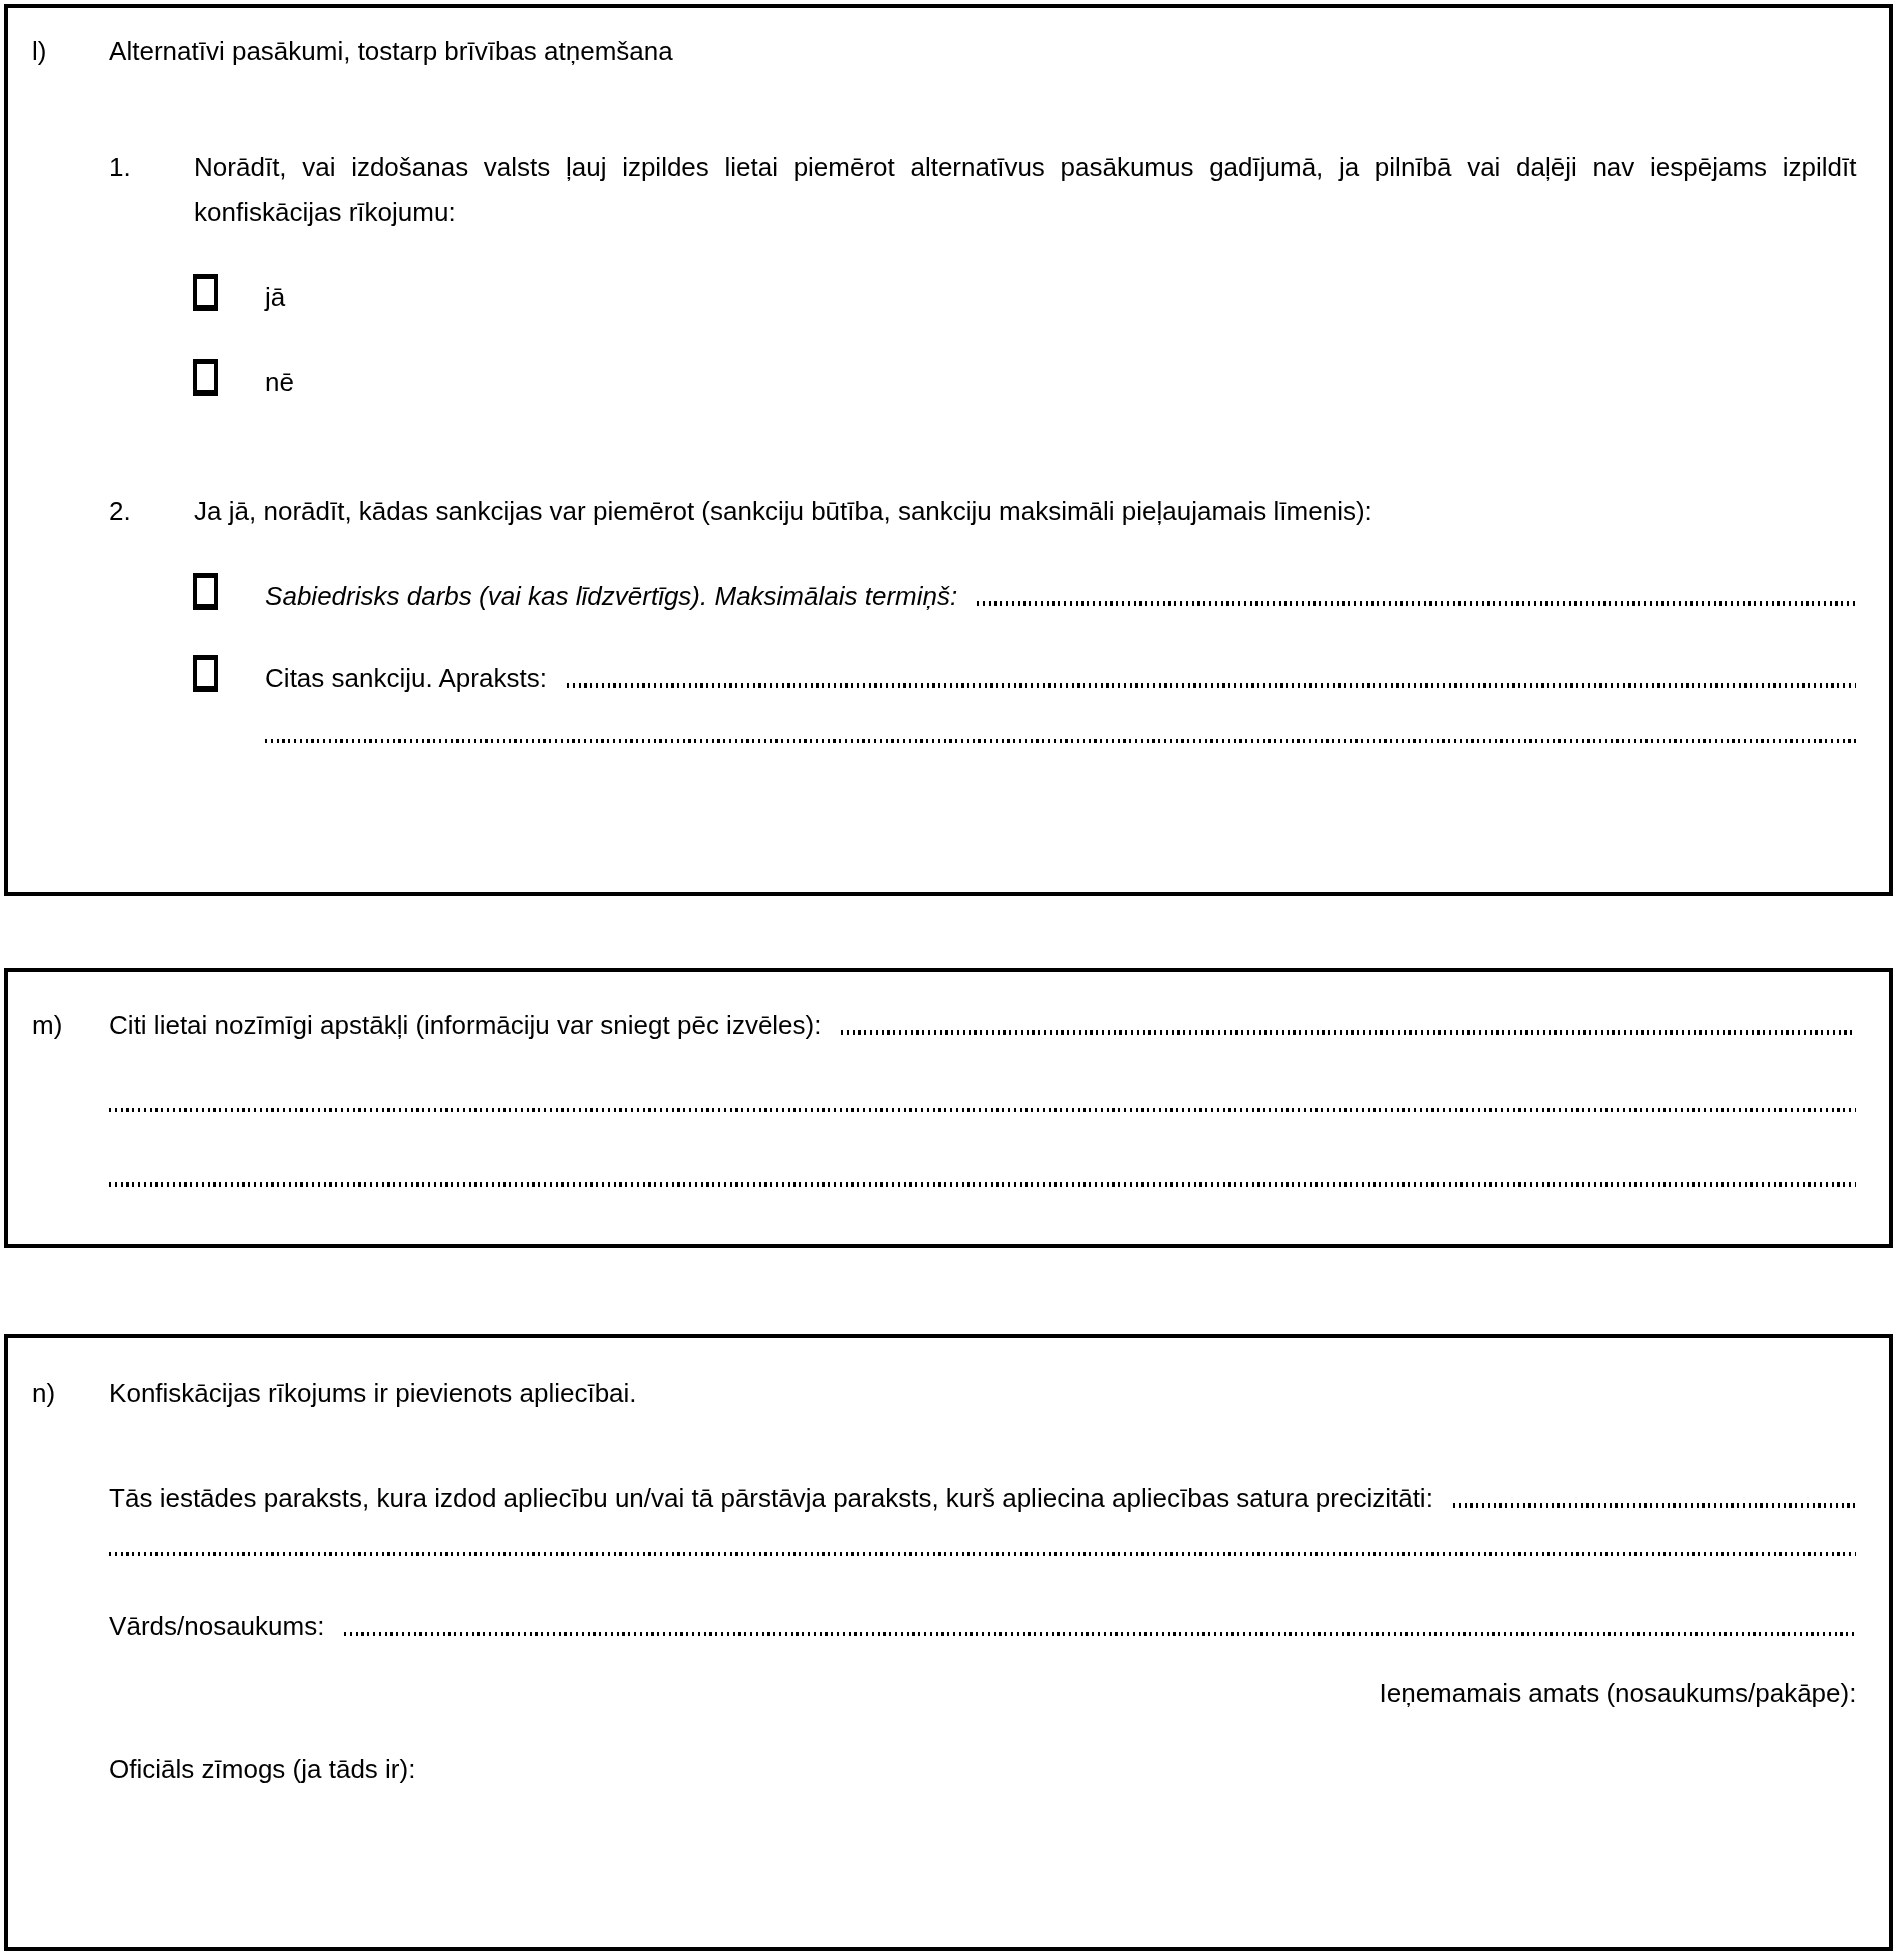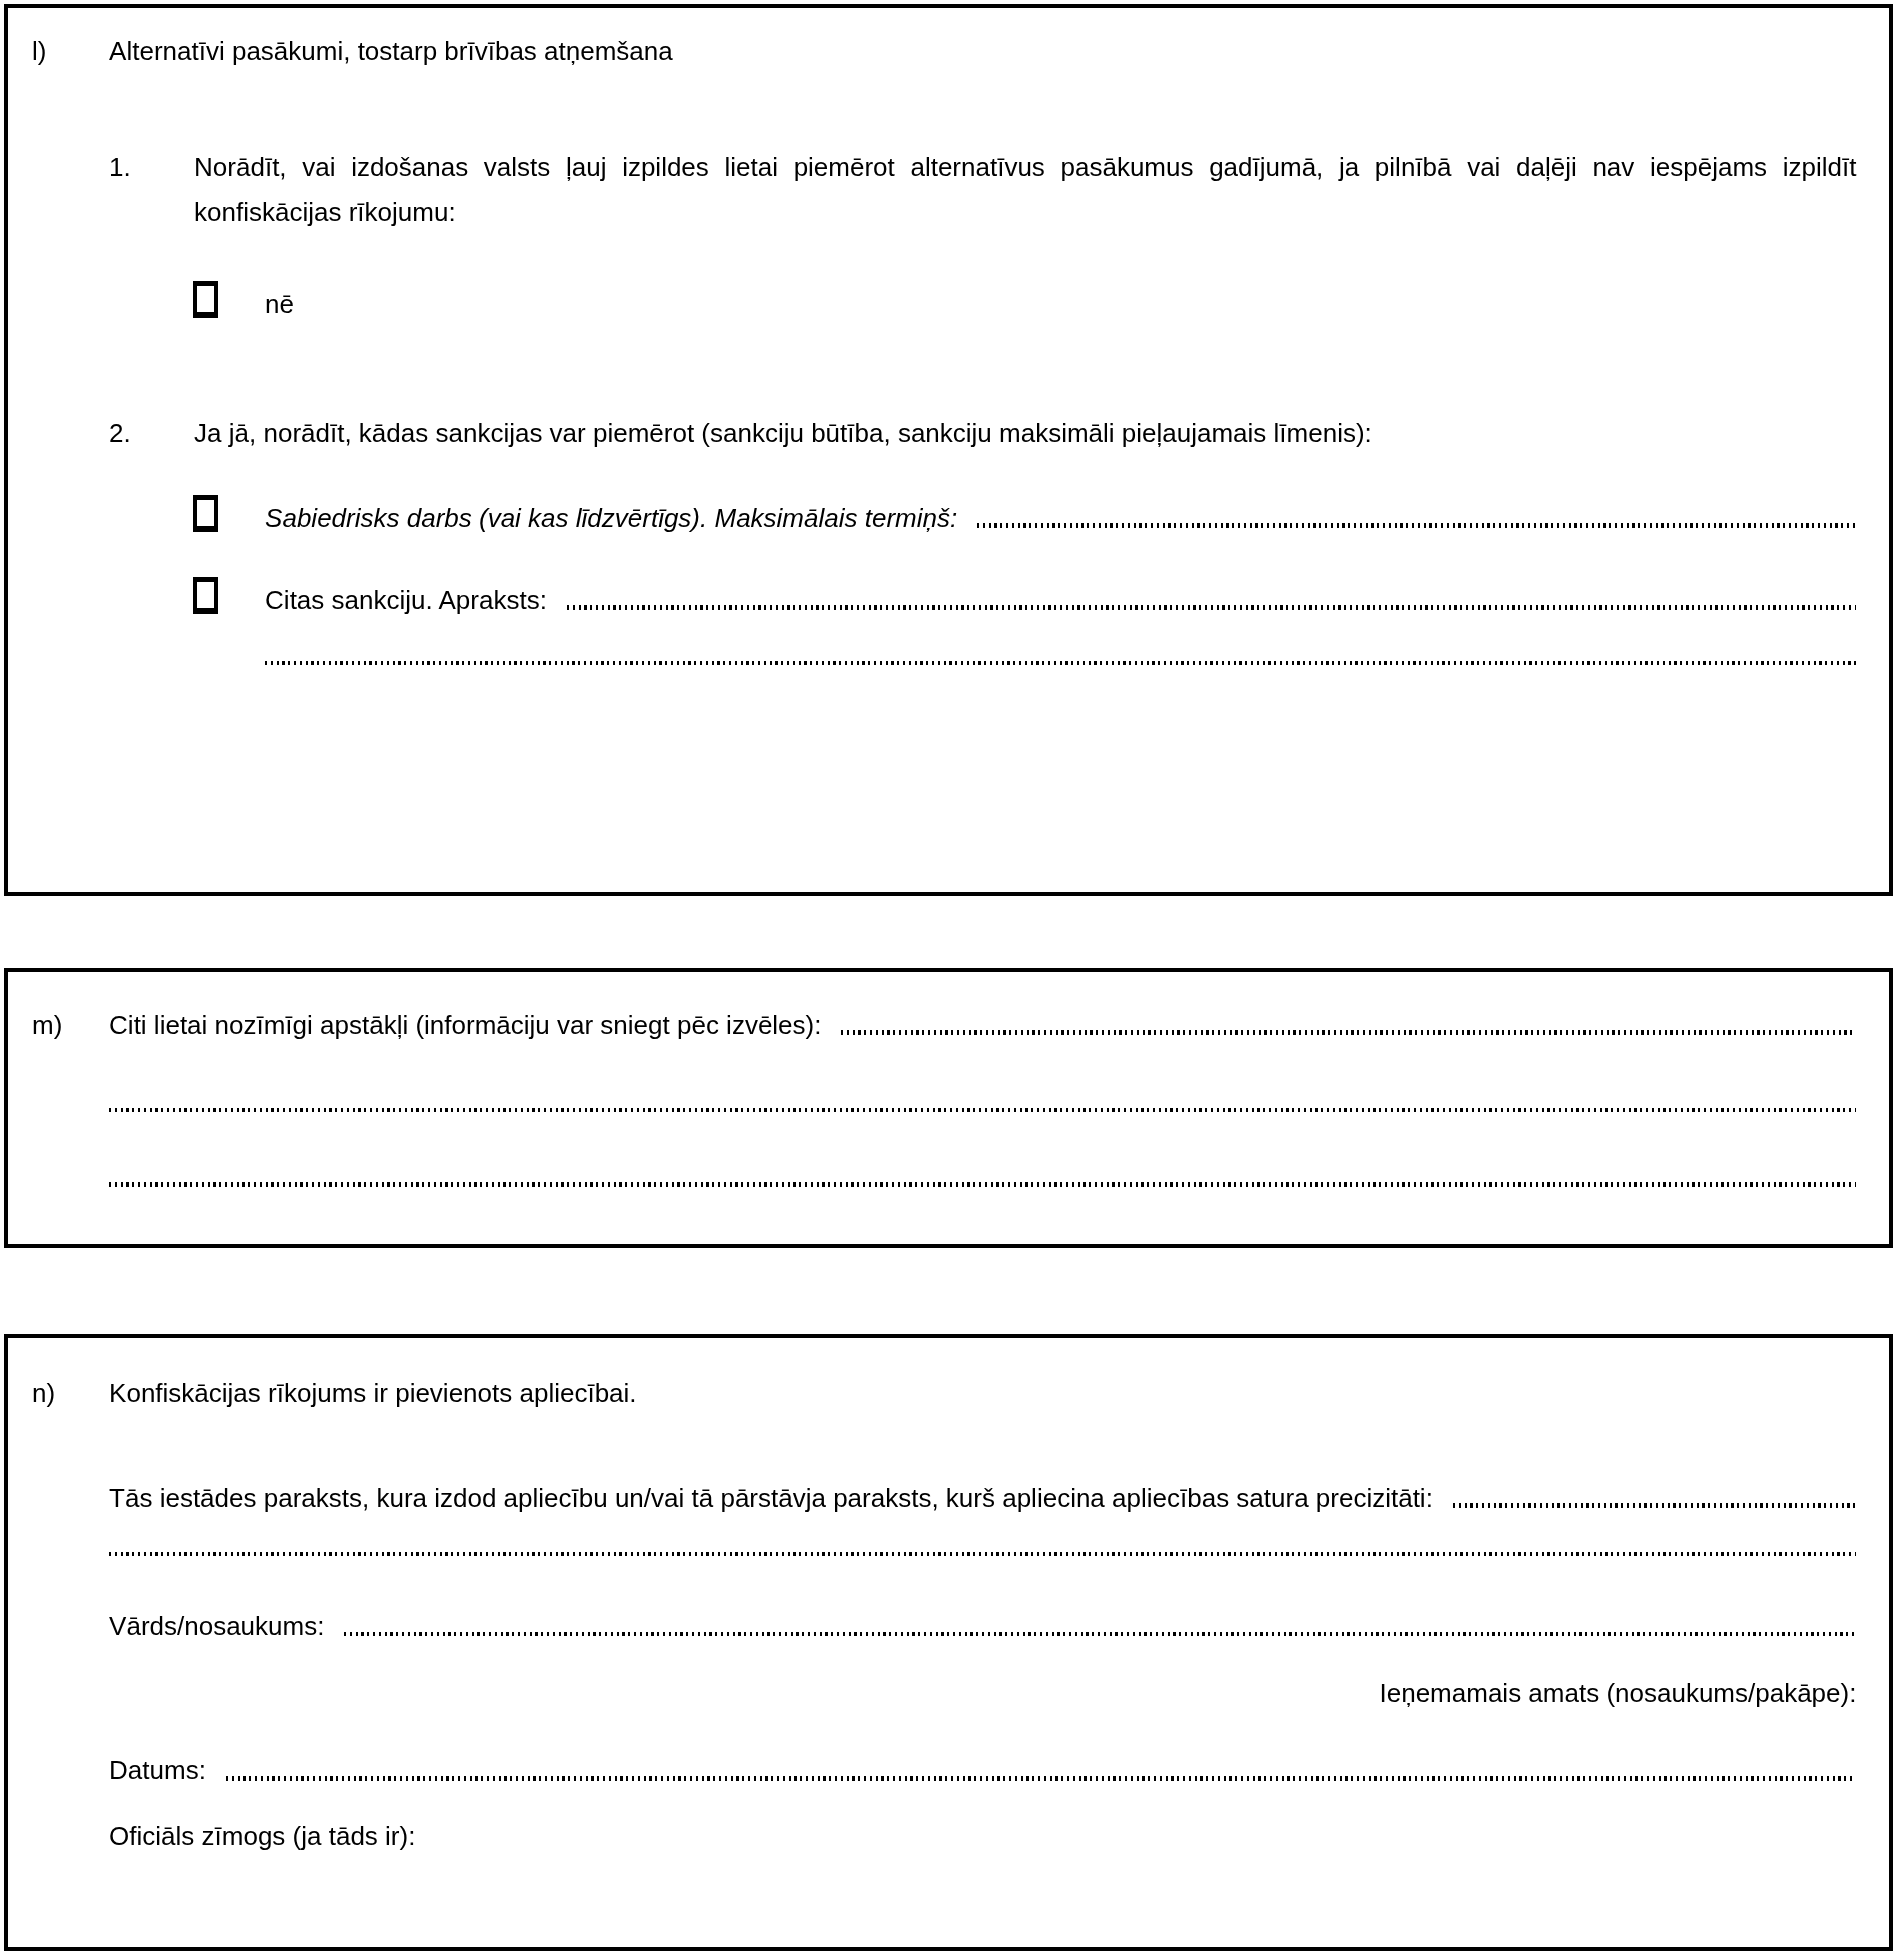--- a/index.html
+++ b/index.html
@@ -99,20 +99,24 @@
     <div class="lead-row title-l">
       <span class="lead-label">l)</span>
       <span class="lead-text">Alternatīvi pasākumi, tostarp brīvības atņemšana</span>
     </div>
 
     <div class="para-row para-1">
       <span class="item-num">1.</span>
       <div class="item-text">Norādīt, vai izdošanas valsts ļauj izpildes lietai piemērot alternatīvus pasākumus gadījumā, ja pilnībā vai daļēji nav iespējams izpildīt konfiskācijas rīkojumu:</div>
     </div>
 
+    <div class="opt-row yn-1">
+      <span class="checkbox"></span>
+      <span>jā</span>
+    </div>
 
     <div class="opt-row yn-2">
       <span class="checkbox"></span>
       <span>nē</span>
     </div>
 
     <div class="para-row para-2">
       <span class="item-num">2.</span>
       <div class="item-text">Ja jā, norādīt, kādas sankcijas var piemērot (sankciju būtība, sankciju maksimāli pieļaujamais līmenis):</div>
     </div>
@@ -158,22 +162,18 @@
     <div class="field-row field-1">
       <span class="field-label">Vārds/nosaukums:</span>
       <span class="dots"></span>
     </div>
 
     <div class="field-row field-2">
       <span class="field-label">Ieņemamais amats (nosaukums/pakāpe):</span>
       <span class="dots"></span>
     </div>
 
-    <div class="field-row field-3">
-      <span class="field-label">Datums:</span>
-      <span class="dots"></span>
-    </div>
 
     <div class="stamp-row">Oficiāls zīmogs (ja tāds ir):</div>
   </section>
 
 </div>
 
 
 </body></html>

